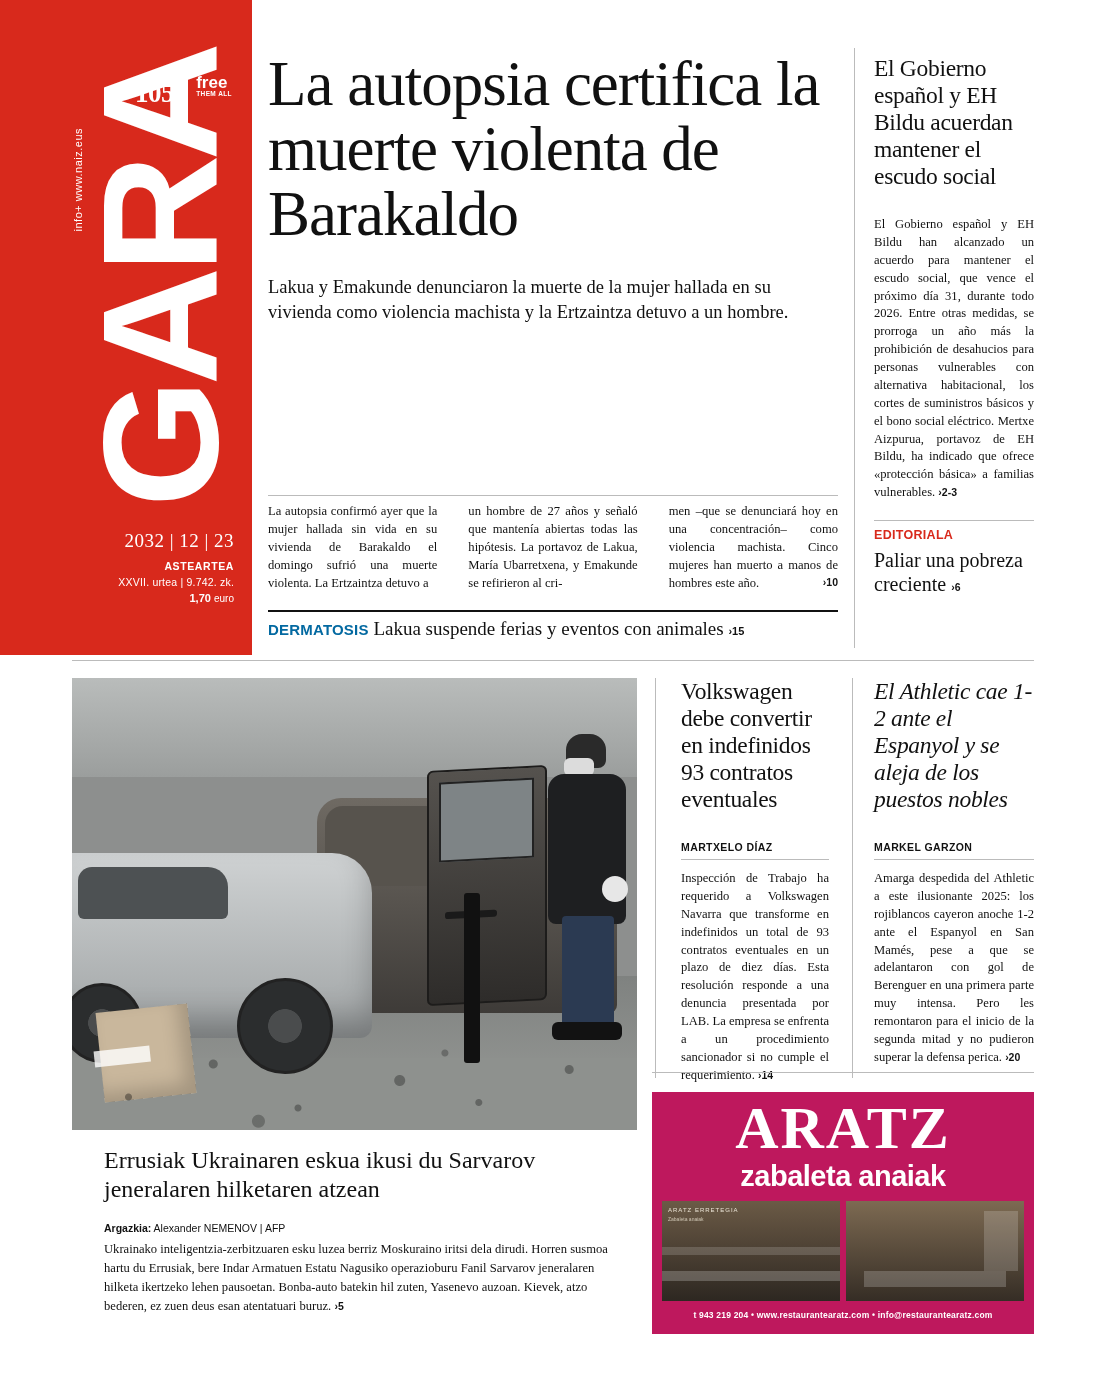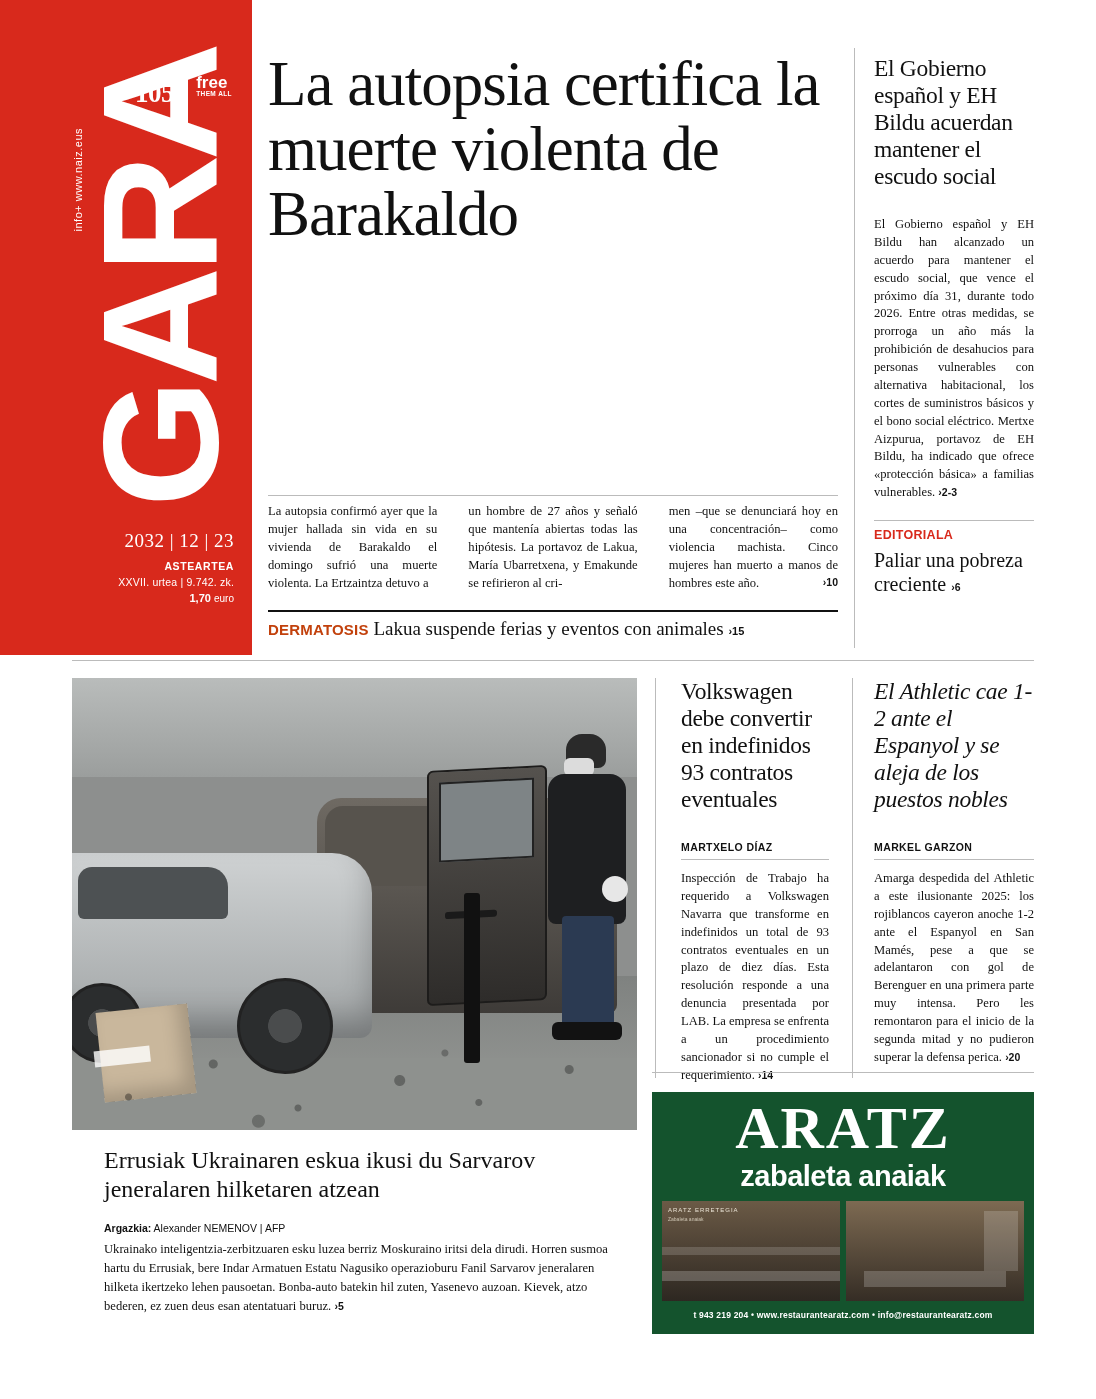--- a/index.html
+++ b/index.html
@@ -107,21 +107,21 @@
   .derm-rule {
     position:absolute; left:268px; top:610px; width:570px;
     border-top:2px solid #111;
   }
   .derm {
     position:absolute; left:268px; top:618px; width:570px;
     font-size:19px; line-height:1.2;
   }
   .derm .kicker {
     font-family:"Liberation Sans", sans-serif;
-    font-weight:700; font-size:15px; color:#c2410c; letter-spacing:0.2px;
+    font-weight:700; font-size:15px; color:#0369a1; letter-spacing:0.2px;
   }
   .derm .pgs { font-family:"Liberation Sans", sans-serif; font-weight:700; font-size:11px; }
 
   
   .vline-a { position:absolute; left:854px; top:48px; width:1px; height:600px; background:#bbb; }
   .rcol {
     position:absolute; left:874px; top:55px; width:160px;
   }
   .rcol h2 {
     margin:0; font-size:23.5px; font-weight:400; line-height:1.15; letter-spacing:-0.3px;
@@ -237,21 +237,21 @@
 
   
   .vline-c { position:absolute; left:852px; top:678px; width:1px; height:400px; background:#bbb; }
   .ath { position:absolute; left:874px; top:678px; width:160px; }
   .ath h2 { margin:0; font-size:23.5px; font-weight:400; line-height:1.15; letter-spacing:-0.3px;font-style:italic; }
 
   
   .ad-rule { position:absolute; left:652px; top:1072px; width:382px; border-top:1px solid #bbb; }
   .ad {
     position:absolute; left:652px; top:1092px; width:382px; height:242px;
-    background:#14532d; color:#fff; overflow:hidden;
+    background:#be185d; color:#fff; overflow:hidden;
   }
   .ad-title {
     margin-top:6px; text-align:center;
     font-family:"Liberation Serif", serif;
     font-weight:700; font-size:60px; letter-spacing:2px; line-height:1;
   }
   .ad-sub {
     text-align:center; margin-top:2px;
     font-family:"Liberation Sans", sans-serif;
     font-weight:700; font-size:29px; letter-spacing:-0.5px;
@@ -290,20 +290,21 @@
   <div class="mh-day">ASTEARTEA</div>
   <div class="mh-vol">XXVII. urtea | 9.742. zk.</div>
   <div class="mh-price">
     <span>1,70</span>
     <span class="eur">euro</span>
   </div>
 </div>
 
 <div class="lead">
   <h1>La autopsia certifica la muerte violenta de Barakaldo</h1>
+  <div class="sub">Lakua y Emakunde denunciaron la muerte de la mujer hallada en su vivienda como violencia machista y la Ertzaintza detuvo a un hombre.</div>
 </div>
 <div class="lead-rule"></div>
 <div class="lead-cols">
   <div class="c">La autopsia confirmó ayer que la mujer hallada sin vida en su vivienda de Barakaldo el domingo sufrió una muerte violenta. La Ertzaintza detuvo a</div>
   <div class="c">un hombre de 27 años y señaló que mantenía abiertas todas las hipótesis. La portavoz de Lakua, María Ubarretxena, y Emakunde se refirieron al cri-</div>
   <div class="c">
     <span>men –que se denunciará hoy en una concentración– como violencia machista. Cinco mujeres han muerto a manos de hombres este año.</span>
     <span class="pg" style="float:right">›10</span>
   </div>
 </div>

